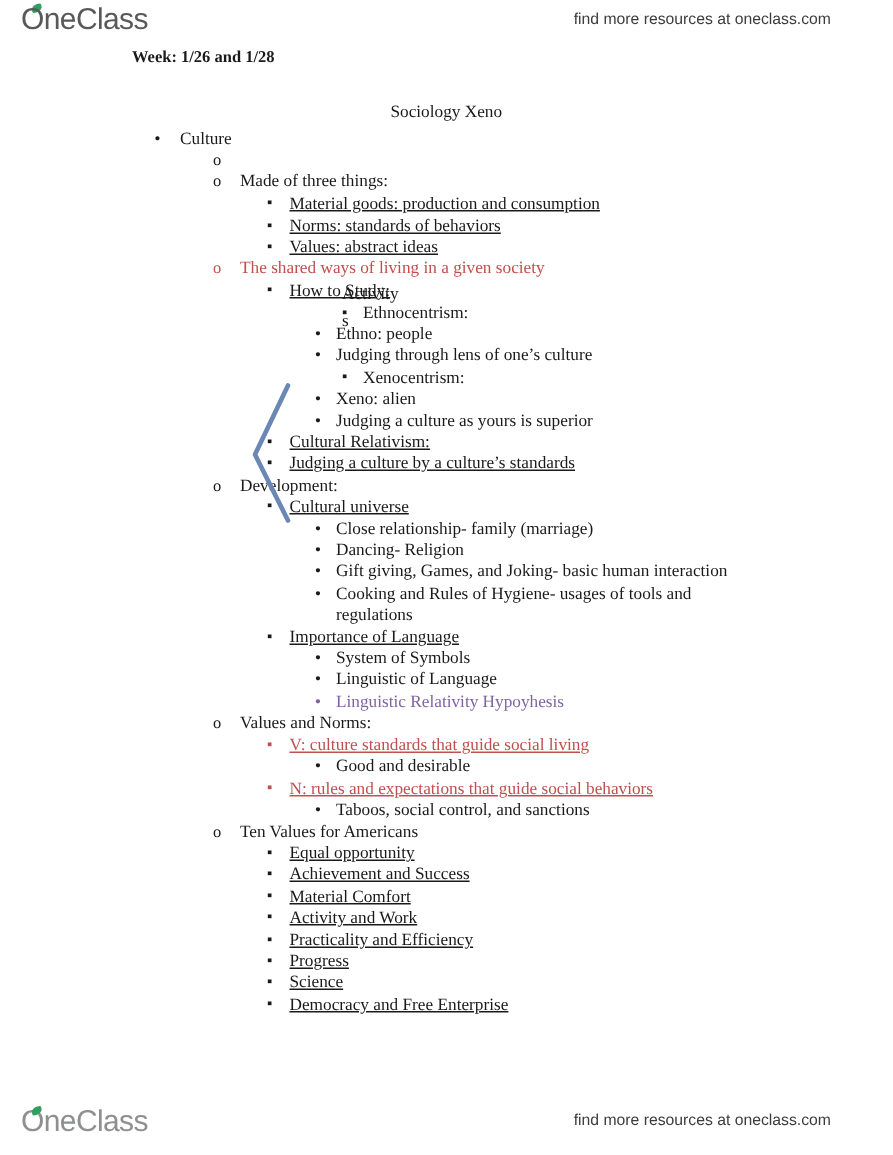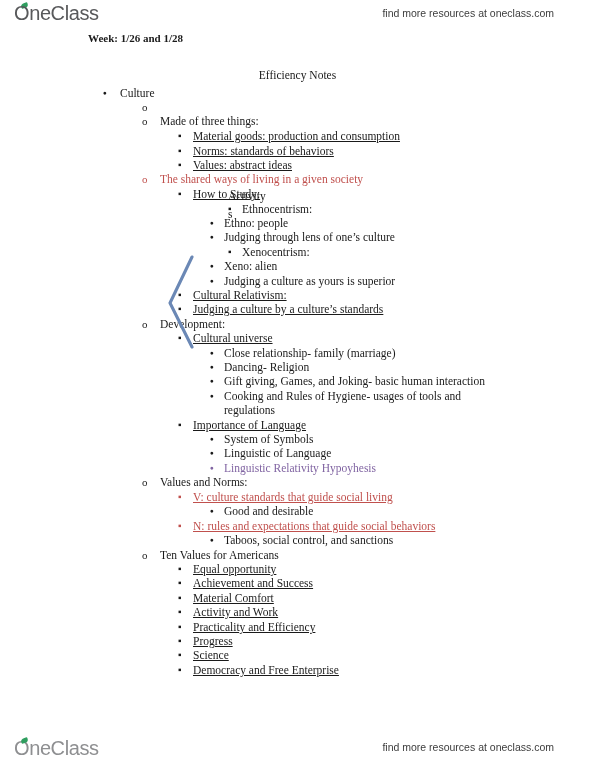--- a/index.html
+++ b/index.html
@@ -179,21 +179,21 @@
     <span class="leaf"></span>
     <span class="logo-text">OneClass</span>
   </div>
   <div class="header-tagline">find more resources at oneclass.com</div>
 </div>
 
 <div class="week-line">Week: 1/26 and 1/28</div>
 
 <div class="notes">
 
-  <div class="doc-title">Efficiency Notes</div>
+  <div class="doc-title">Sociology Xeno</div>
 
   <div id="outline-host">
       <div class="li lv1" style="top: 22px;"><span class="bullet b-disc"></span><span class="txt">Culture</span></div>
       <div class="li lv2" style="top: 36px;"><span class="bullet b-circle"></span></div>
       <div class="li lv2" style="top: 50px;"><span class="bullet b-circle"></span><span class="txt">Made of three things:</span></div>
       <div class="li lv3" style="top: 65px;"><span class="bullet b-square"></span><span class="txt">Material goods: production and consumption</span></div>
       <div class="li lv3" style="top: 80px;"><span class="bullet b-square"></span><span class="txt">Norms: standards of behaviors</span></div>
       <div class="li lv3" style="top: 94px;"><span class="bullet b-square"></span><span class="txt">Values: abstract ideas</span></div>
       <div class="li lv2 red" style="top: 108px;"><span class="bullet b-circle"></span><span class="txt">The shared ways of living in a given society</span></div>
       <div class="li lv3" style="top: 123px;"><span class="bullet b-square"></span><span class="txt">How to Study:</span></div>

